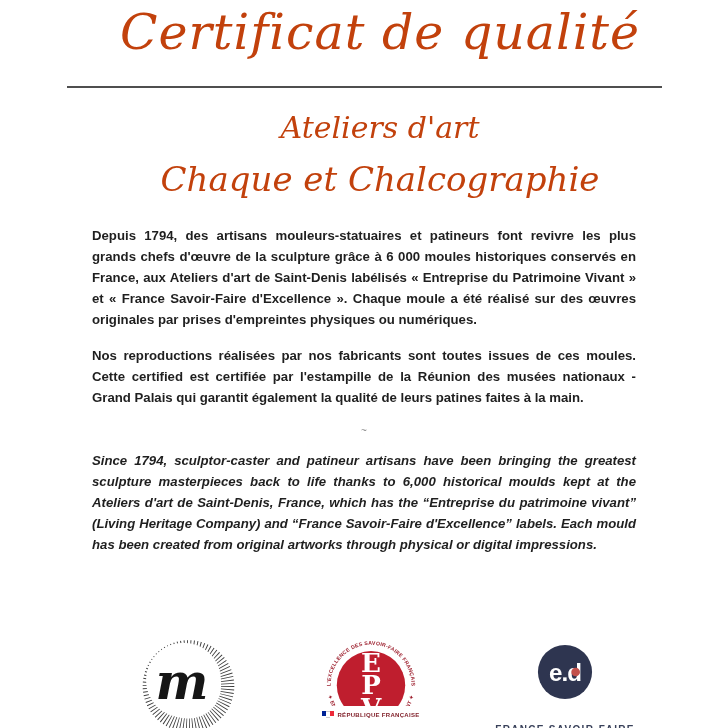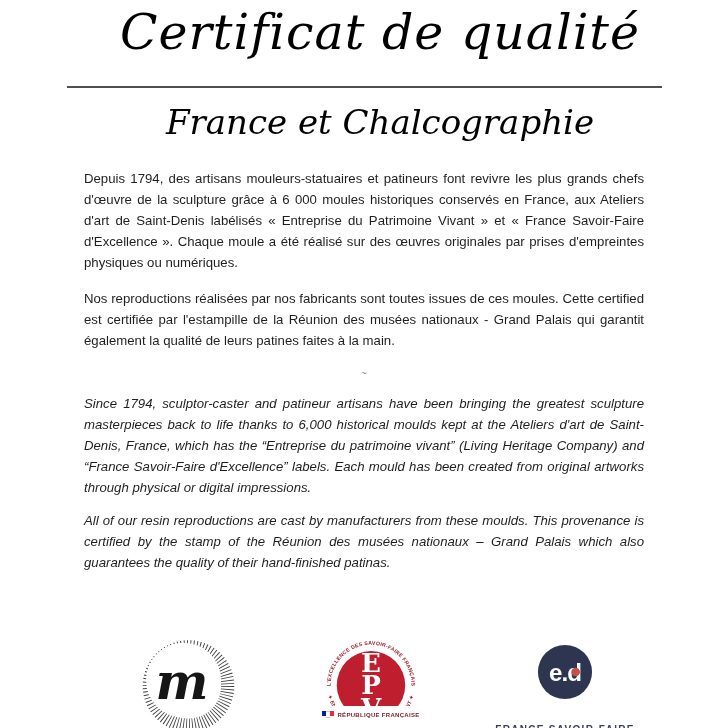--- a/index.html
+++ b/index.html
@@ -9,42 +9,42 @@
     overflow: hidden;
     position: relative;
     font-family: "Liberation Sans", sans-serif;
     color: #1f1f1f;
   }
   
   .script {
     font-family: "DejaVu Serif", serif;
     font-style: italic;
     text-align: center;
-    color: #000000;
+    color: #c2410c;
     font-weight: 400;
     white-space: nowrap;
     margin-left: 32px;
   }
   .title { font-size: 49px; padding-top: 4px; letter-spacing: 1px; }
   .rule {
     width: 595px; height: 2px;
     background: #4f4f4f;
     margin: 25px auto 0 auto;
   }
   .subtitle1 { font-size: 30px; margin-top: 22px; }
   .subtitle2 { font-size: 34px; margin-top: 14px; }
   
   .text-block {
     width: 560px;
     margin: 26px auto 0 auto;
     text-align: justify;
     font-size: 13.2px;
     line-height: 21px;
   }
-  .text-block p { margin: 0; }
+  .text-block p { margin: 8px; font-weight: bold; }
   .p-fr1 { margin-bottom: 15px !important; }
   .p-fr2 { margin-bottom: 0 !important; }
   .sep {
     text-align: center;
     font-size: 10px;
     color: #8a8a8a;
     height: 12px;
     margin: 12px 0 18px 0;
   }
   .en { font-style: italic; }
@@ -86,29 +86,29 @@
 </style>
 </head>
 <body>
 
 <div>
 
   <div class="script title">Certificat de qualité</div>
 
   <div class="rule"></div>
 
+  <div class="script subtitle1">Ateliers d'art</div>
 
-  <div class="script subtitle2">France et Chalcographie</div>
+  <div class="script subtitle2">Chaque et Chalcographie</div>
 
   <div class="text-block">
     <p class="p-fr1">Depuis 1794, des artisans mouleurs-statuaires et patineurs font revivre les plus grands chefs d'œuvre de la sculpture grâce à 6 000 moules historiques conservés en France, aux Ateliers d'art de Saint-Denis labélisés « Entreprise du Patrimoine Vivant » et « France Savoir-Faire d'Excellence ». Chaque moule a été réalisé sur des œuvres originales par prises d'empreintes physiques ou numériques.</p>
     <p class="p-fr2">Nos reproductions réalisées par nos fabricants sont toutes issues de ces moules. Cette certified est certifiée par l'estampille de la Réunion des musées nationaux - Grand Palais qui garantit également la qualité de leurs patines faites à la main.</p>
     <div class="sep">~</div>
     <p class="en p-en1">Since 1794, sculptor-caster and patineur artisans have been bringing the greatest sculpture masterpieces back to life thanks to 6,000 historical moulds kept at the Ateliers d'art de Saint-Denis, France, which has the “Entreprise du patrimoine vivant” (Living Heritage Company) and “France Savoir-Faire d'Excellence” labels. Each mould has been created from original artworks through physical or digital impressions.</p>
-    <p class="en">All of our resin reproductions are cast by manufacturers from these moulds. This provenance is certified by the stamp of the Réunion des musées nationaux – Grand Palais which also guarantees the quality of their hand-finished patinas.</p>
   </div>
 
   <div class="footer">
 
     <div class="logo-rmn">
       <svg width="114" height="95" viewBox="0 0 114 114">
         <circle cx="60" cy="60" r="47" fill="none" stroke="#3c3c3c" stroke-width="16" stroke-dasharray="1 2.6"></circle>
         <circle cx="54" cy="53" r="45" fill="#ffffff"></circle>
         <text x="52" y="75" text-anchor="middle" font-family="DejaVu Serif, serif" font-style="italic" font-weight="bold" font-size="60" fill="#161616">m</text>
       </svg>

